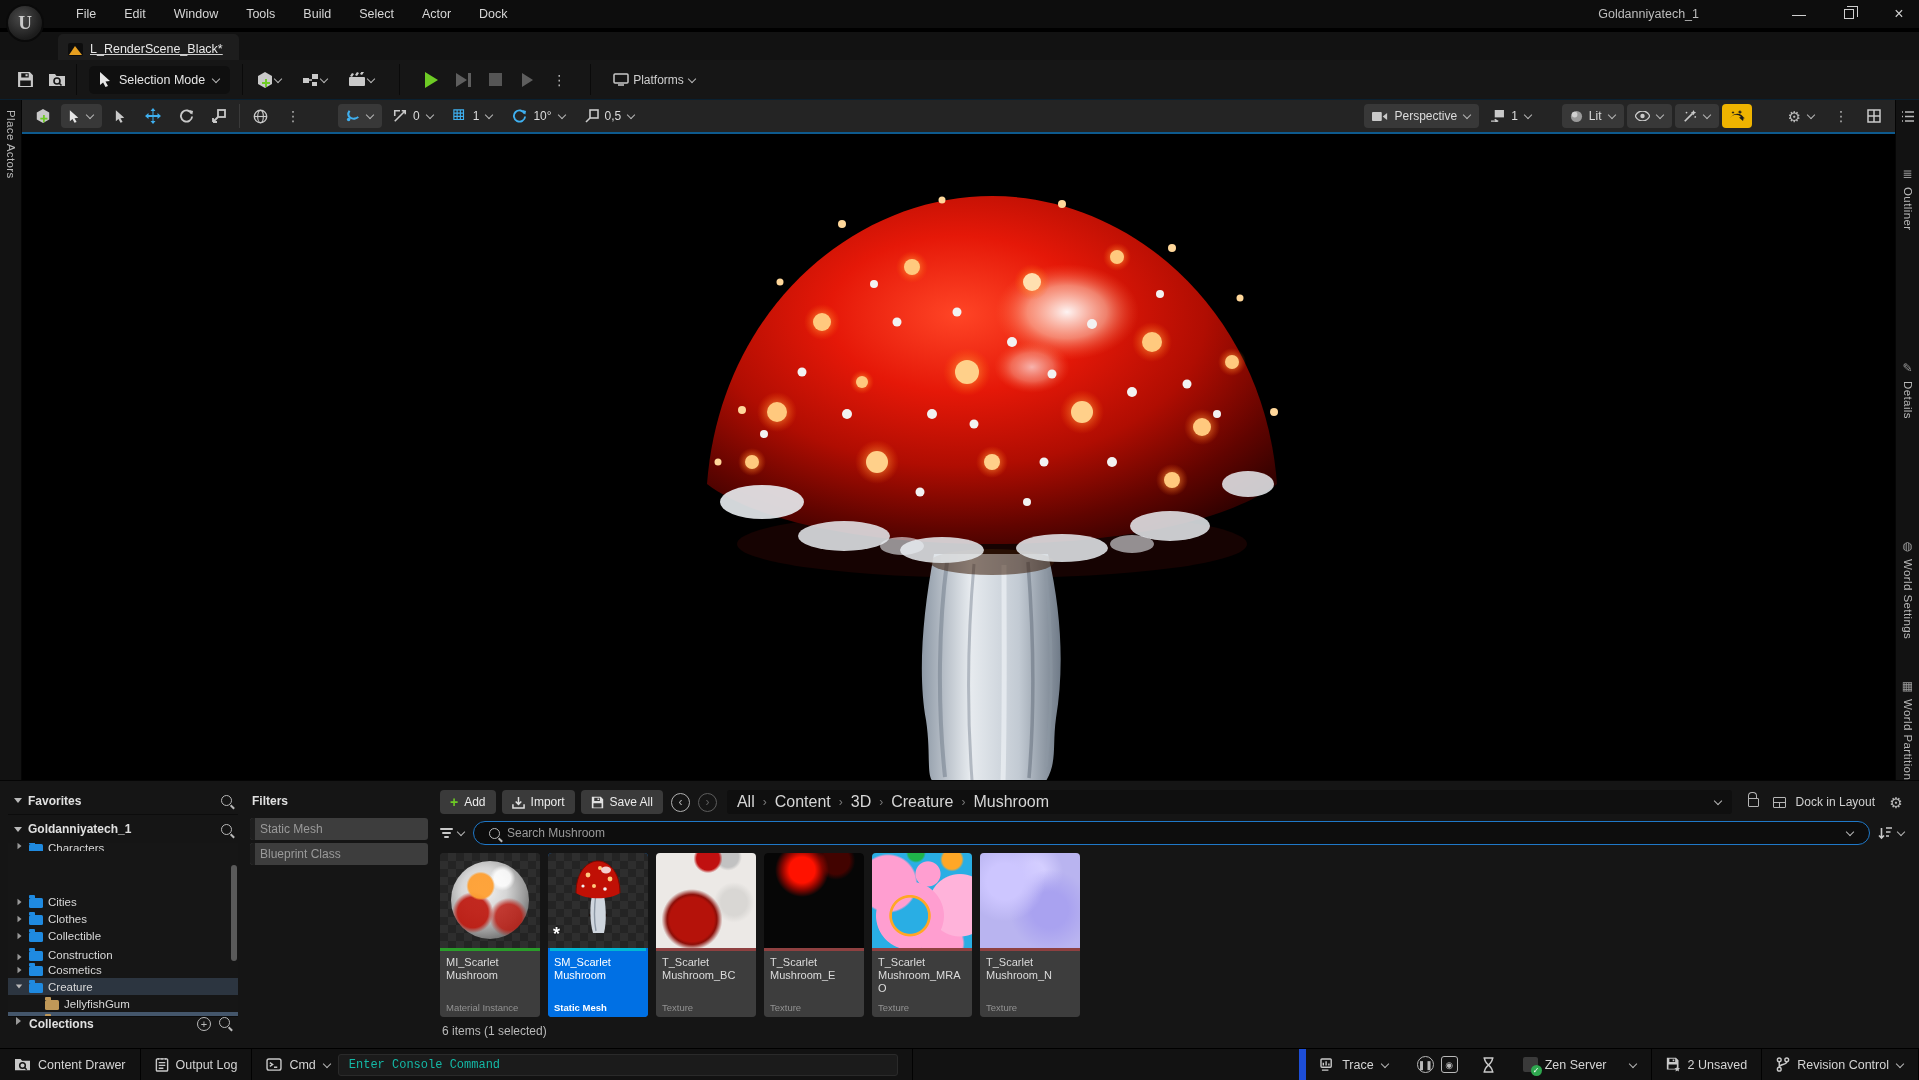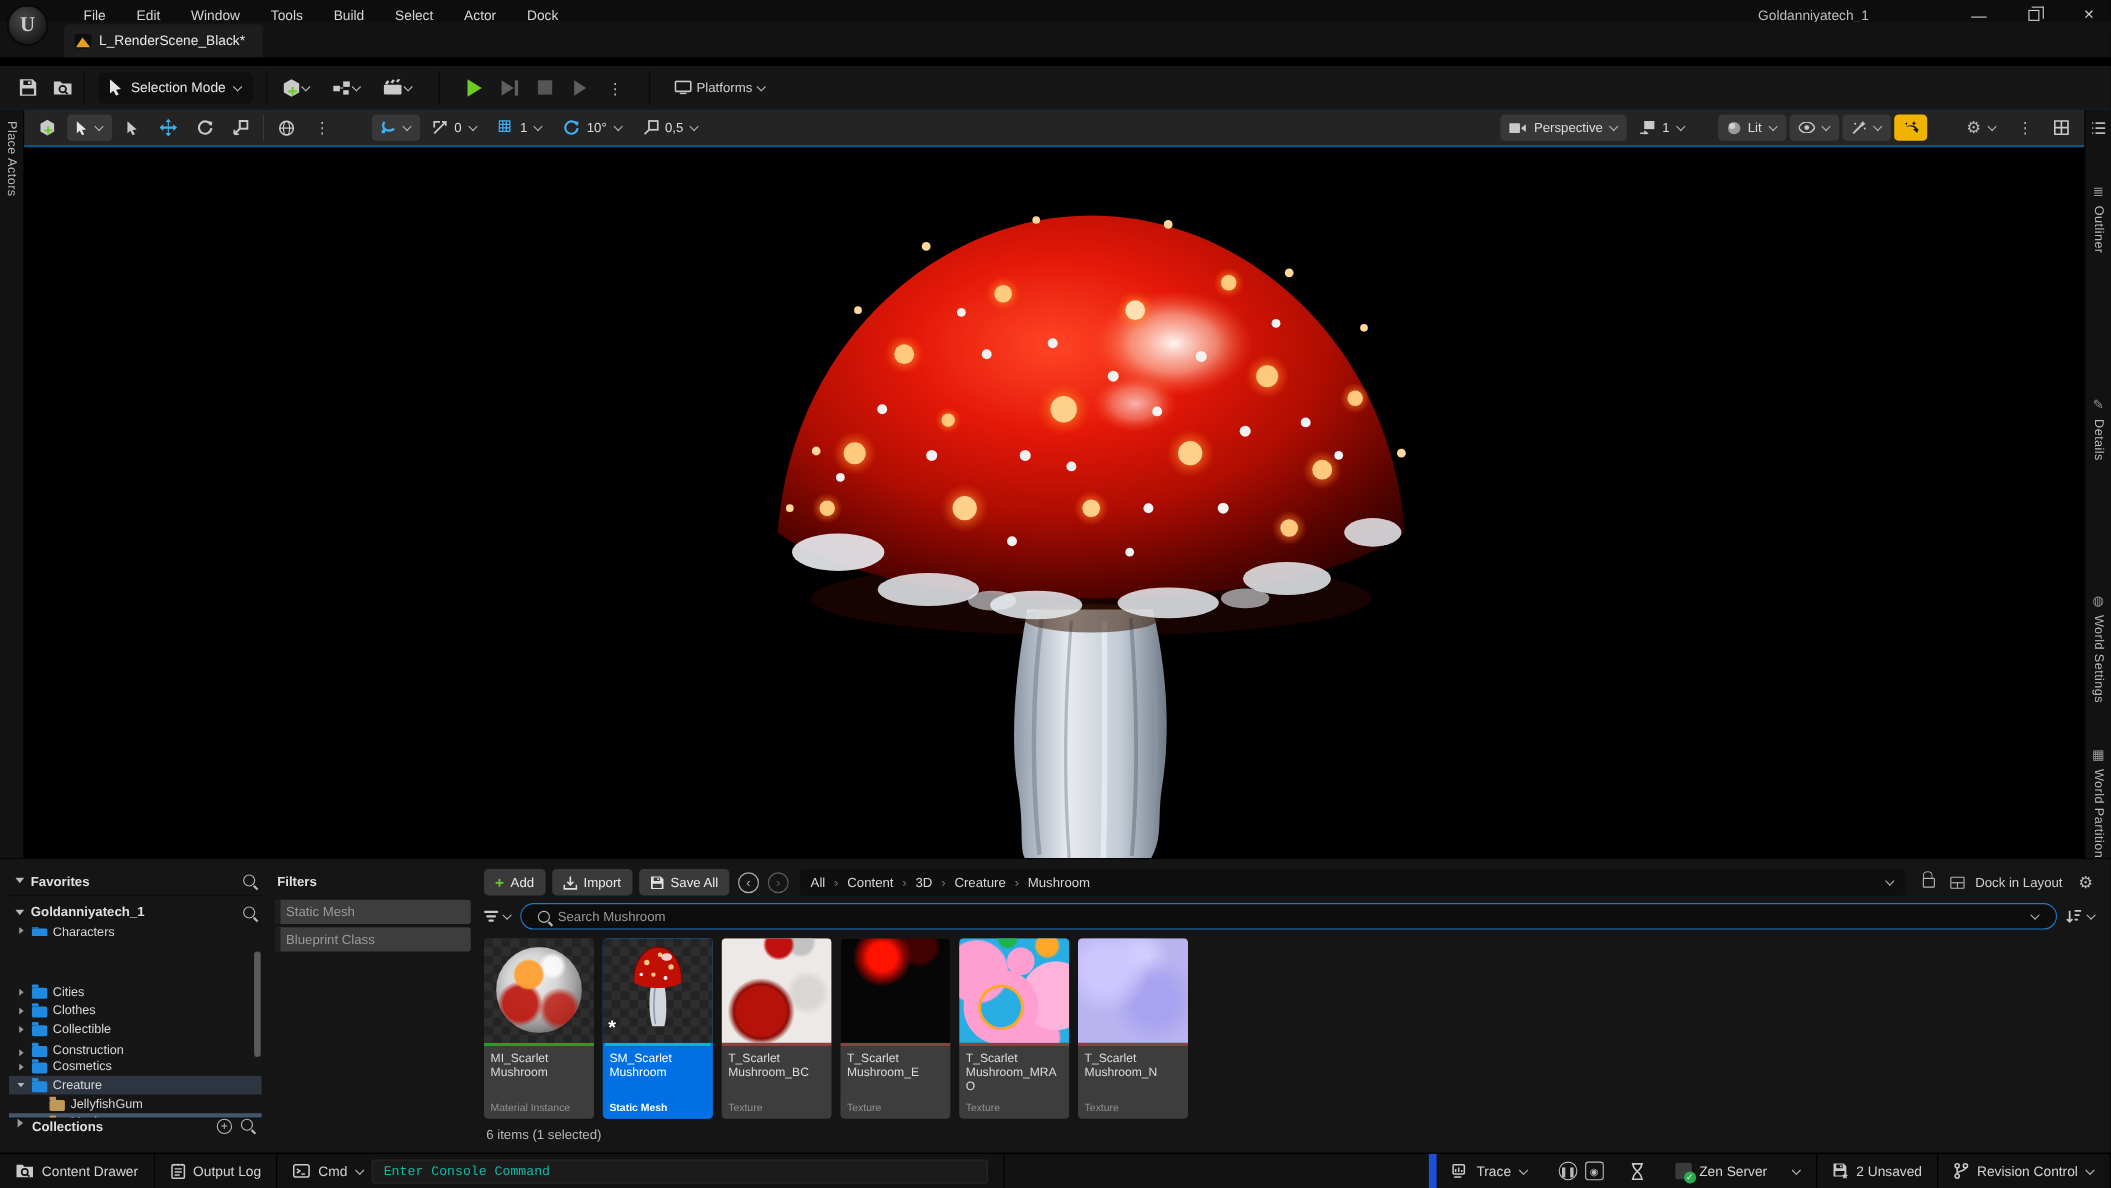--- a/index.html
+++ b/index.html
@@ -25,21 +25,21 @@
     display:flex; align-items:center; justify-content:center; color:#c9c9c9; font-size:19px; font-weight:bold; font-family:"Liberation Serif",serif; }
   #menubar { display:flex; margin-left:64px; gap:4px; }
   .menu-item { padding:4px 12px; color:#d6d6d6; font-size:12.5px; border-radius:3px; }
   #title-right { margin-left:auto; display:flex; align-items:center; gap:10px; }
   #win-title { color:#bdbdbd; font-size:12.5px; margin-right:70px; }
   .win-btn { width:40px; height:26px; display:flex; align-items:center; justify-content:center; color:#cfcfcf; font-size:14px; }
   #restore-box { width:10px; height:10px; border:1.4px solid #cfcfcf; position:relative; }
   #restore-box::before { content:""; position:absolute; left:2px; top:-4px; width:10px; height:10px; border:1.4px solid #cfcfcf; border-bottom:none; border-left:none; }
 
   
-  #tabrow { position:absolute; left:0; top:20px; width:100%; height:32px; background:#121212; display:flex; align-items:flex-end; }
+  #tabrow { position:absolute; left:0; top:32px; width:100%; height:32px; background:#121212; display:flex; align-items:flex-end;text-decoration:underline; }
   #level-tab { margin-left:58px; height:30px; background:#1d1d1d; border-radius:5px 5px 0 0; display:flex; align-items:center; gap:7px; padding:0 16px 0 10px; }
   #level-icon { width:15px; height:13px; background:#0d0d0d; position:relative; overflow:hidden; border-radius:2px; }
   #level-icon::before { content:""; position:absolute; left:1px; bottom:1px; border-left:6px solid transparent; border-right:7px solid transparent; border-bottom:9px solid #e8a020; }
   #level-tab span { color:#e8e8e8; font-size:12.5px; }
 
   
   #toolbar { position:absolute; left:0; top:60px; width:100%; height:40px; background:#161616; border-bottom:1px solid #0a2030; display:flex; align-items:center; padding-left:10px; gap:2px; }
   .tb-icon { width:30px; height:28px; display:flex; align-items:center; justify-content:center; border-radius:4px; }
   #selection-mode { background:#0f0f0f; border-radius:5px; height:28px; display:flex; align-items:center; gap:7px; padding:0 10px; margin:0 8px; }
   #selection-mode span { color:#e6e6e6; font-size:12.5px; }
@@ -96,21 +96,21 @@
   .filter-chip { background:#3d3d3d; color:#9a9a9a; border-radius:3px; height:22px; display:flex; align-items:center; padding:0 10px; margin:3px 2px; font-size:12px; position:relative; overflow:hidden; }
   .filter-chip::before { content:""; position:absolute; left:0; top:0; bottom:0; width:5px; background:#1d1d1d; border-radius:3px 0 0 3px; }
 
   #cb-main { flex:1; min-width:0; }
   #cb-actions { height:30px; display:flex; align-items:center; gap:6px; }
   .cb-btn { background:#3a3a3a; border-radius:4px; height:24px; display:flex; align-items:center; gap:6px; padding:0 10px; color:#ececec; font-size:12px; }
   .green-plus { color:#6ecb25; font-size:14px; font-weight:bold; line-height:1; }
   .hist-btn { width:19px; height:19px; border:1.6px solid #b0b0b0; border-radius:50%; display:flex; align-items:center; justify-content:center; color:#b0b0b0; font-size:12px; line-height:0; margin-left:2px; }
   .hist-btn.dim { border-color:#5c5c5c; color:#5c5c5c; }
   #breadcrumb-bar { flex:1; background:#0f0f0f; border-radius:3px; height:24px; display:flex; align-items:center; padding:0 10px; gap:8px; margin-left:4px; }
-  .crumb { color:#d6d6d6; font-size:12px; }
+  .crumb { color:#d6d6d6; font-size:16px; }
   .crumb-sep { color:#787878; font-size:12px; }
   #lock-icon { width:11px; height:9px; border:1.6px solid #b5b5b5; border-radius:1px; position:relative; margin:0 8px 0 10px; }
   #lock-icon::before { content:""; position:absolute; left:-1px; top:-7px; width:7px; height:6px; border:1.6px solid #b5b5b5; border-bottom:none; border-radius:4px 4px 0 0; }
   #dock-label { display:flex; align-items:center; gap:10px; color:#d0d0d0; }
   .layout-ico { width:13px; height:11px; border:1.4px solid #b5b5b5; border-radius:1px; position:relative; }
   .layout-ico::before { content:""; position:absolute; left:0; top:4px; right:0; border-top:1.4px solid #b5b5b5; }
   .layout-ico::after { content:""; position:absolute; left:5px; top:4px; bottom:0; border-left:1.4px solid #b5b5b5; }
   .gear { color:#b9b9b9; font-size:15px; line-height:1; }
 
   #cb-search-row { height:28px; display:flex; align-items:center; gap:8px; margin-top:2px; }

